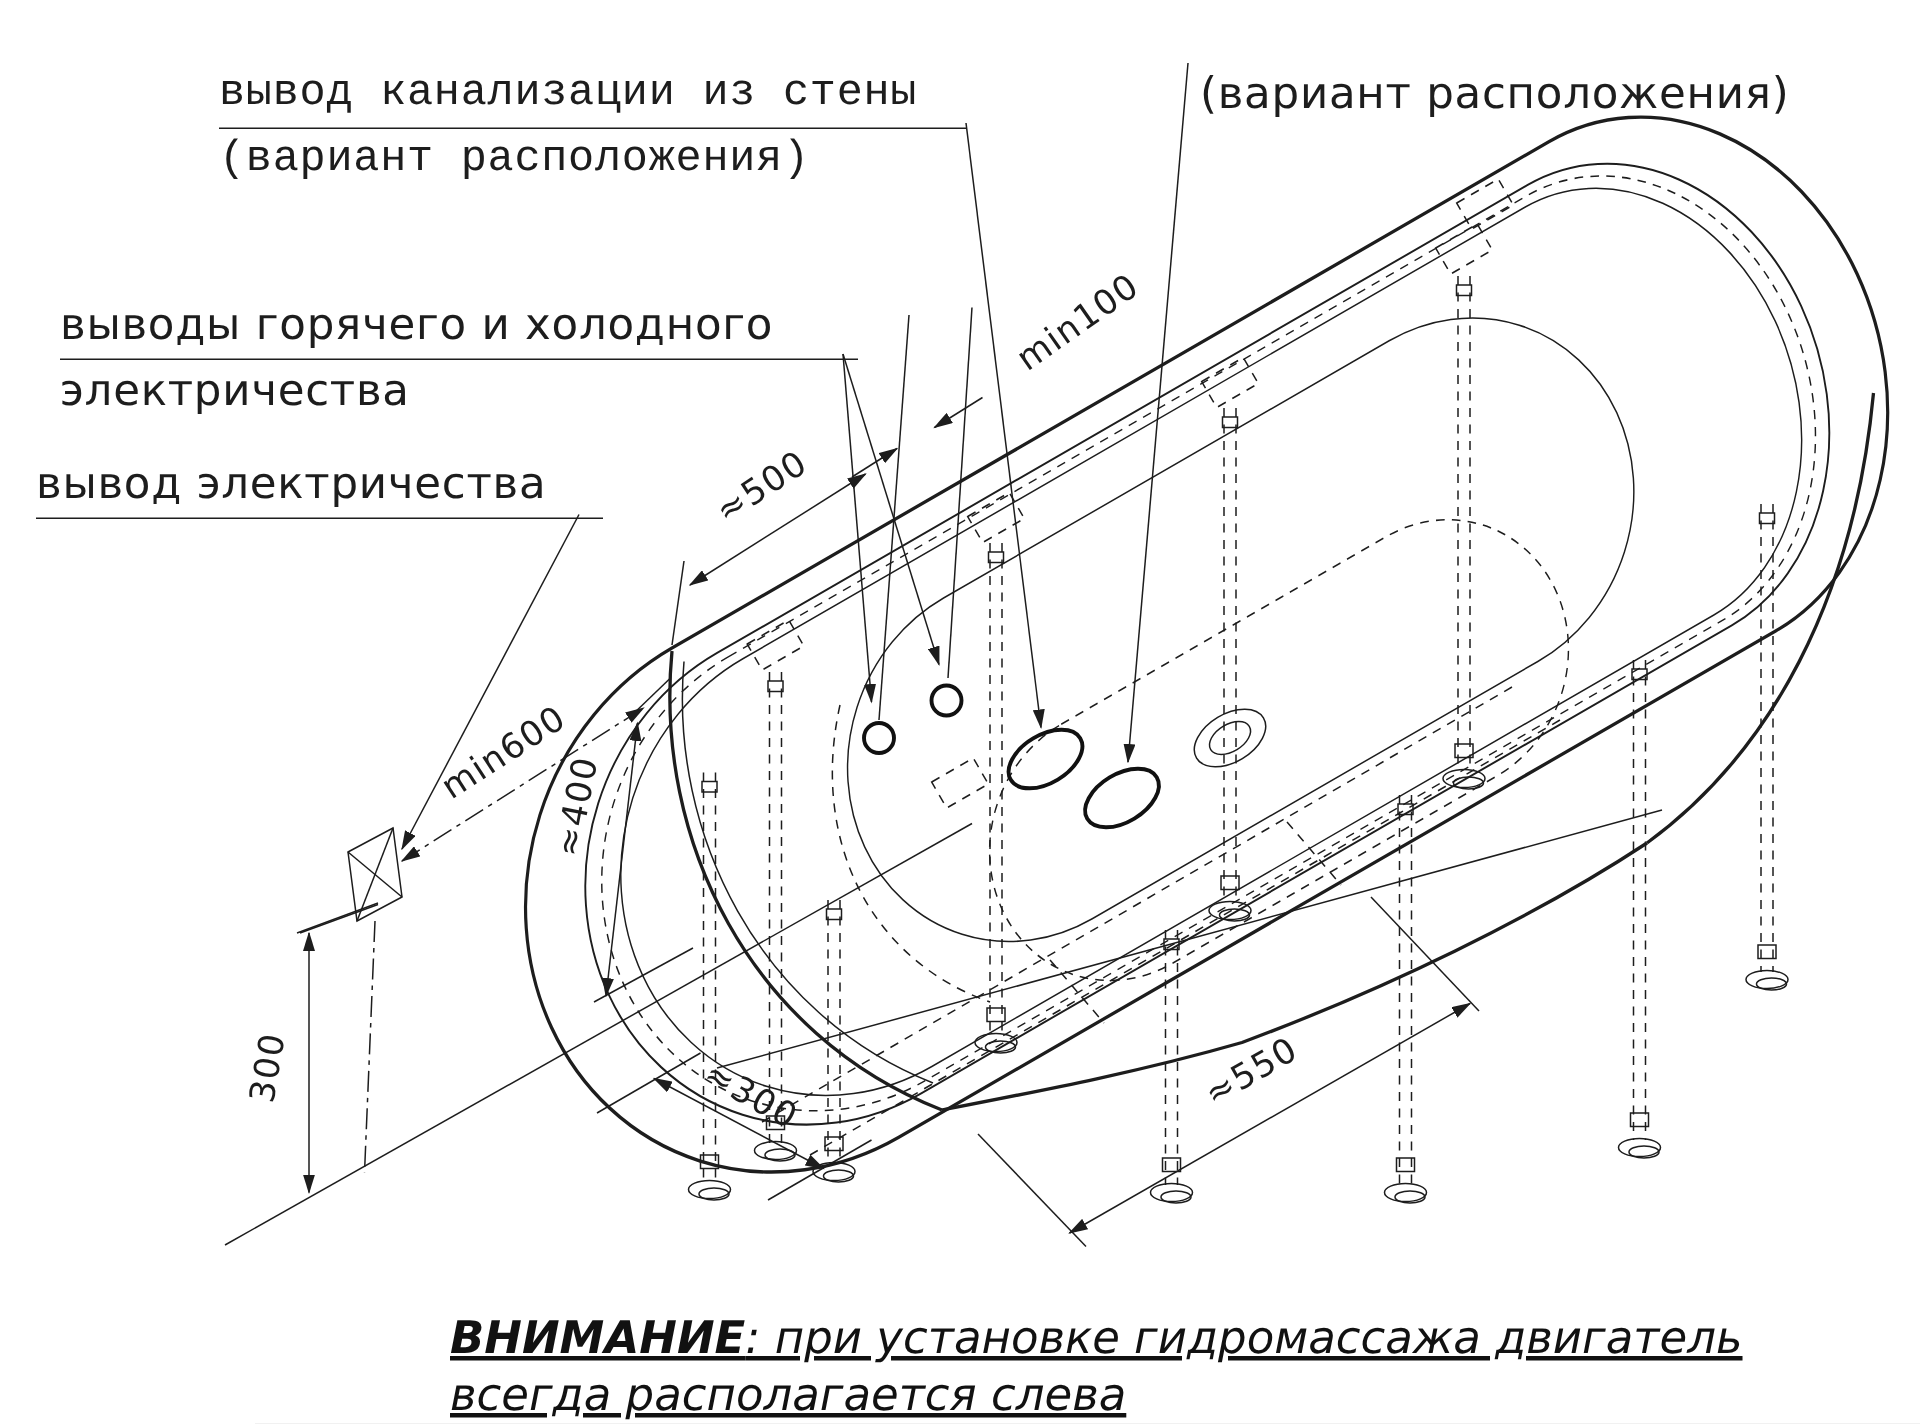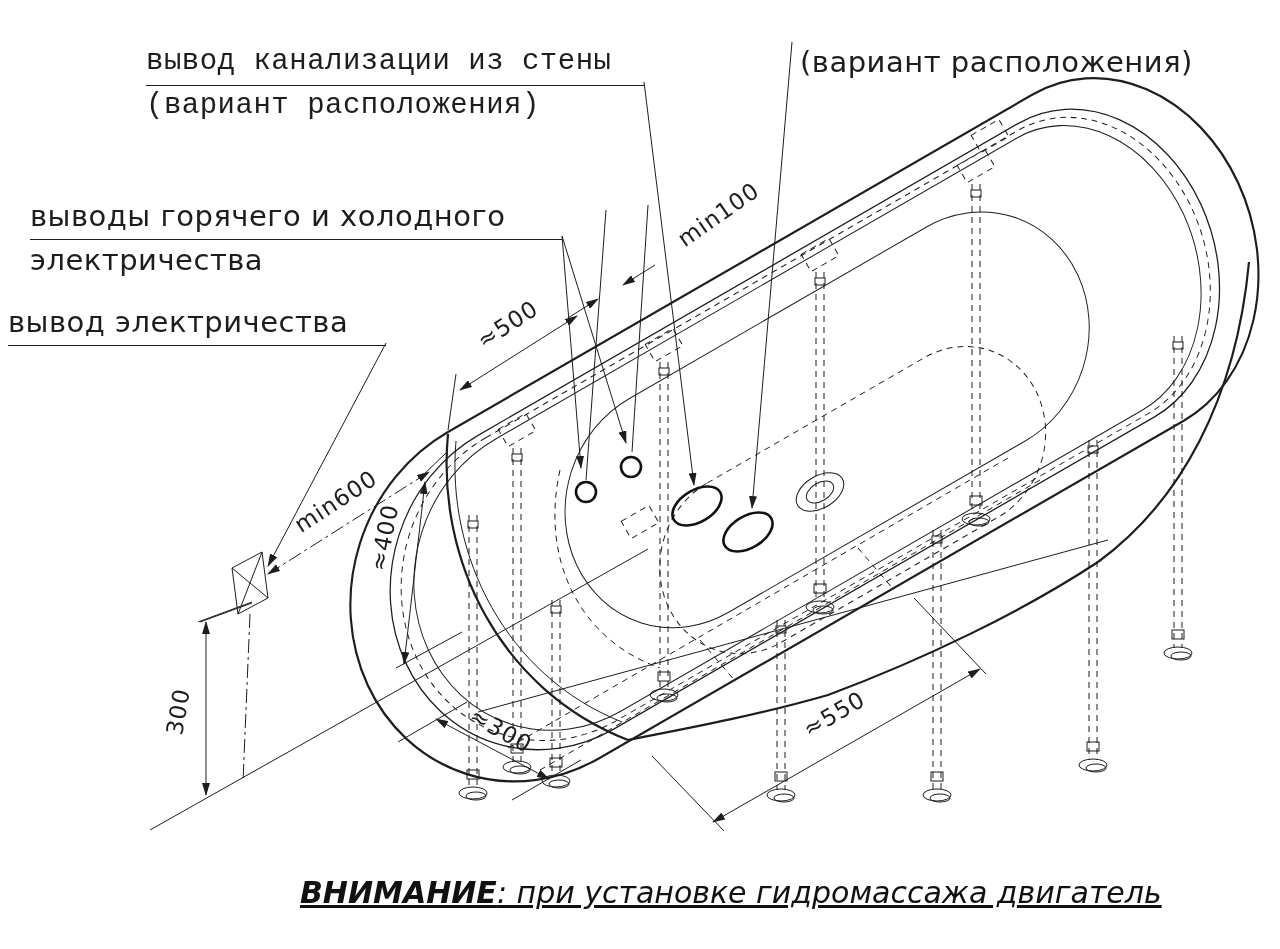--- a/index.html
+++ b/index.html
@@ -204,25 +204,26 @@
   <div class="lbl" style="left:800px;top:2px;">
     <br>
     <span>(вариант расположения)</span>
   </div>
 
   <div class="lbl" style="left:146px;top:42px;font-family:Liberation Mono, monospace;">
     <span class="u" style="min-width:498px;">вывод канализации из стены</span><br>
     <span>(вариант расположения)</span>
   </div>
 
-  <div class="lbl" style="left:30px;top:196px;">
+  <div class="lbl" style="left:40px;top:196px;">
     <span class="u" style="min-width:532px;">выводы горячего и холодного</span><br>
     <span>электричества</span>
   </div>
 
   <div class="lbl" style="left:8px;top:302px;">
-    <span class="u" style="min-width:378px;">вывод электричества</span>
+    <span class="u" style="min-width:378px;margin-left:16px;">вывод электричества</span>
   </div>
 
   <div id="warning">
     <span><b>ВНИМАНИЕ</b><span>: при установке гидромассажа двигатель</span></span><br>
+    <span>всегда располагается слева</span>
   </div>
 </div>
 
 </body></html>

